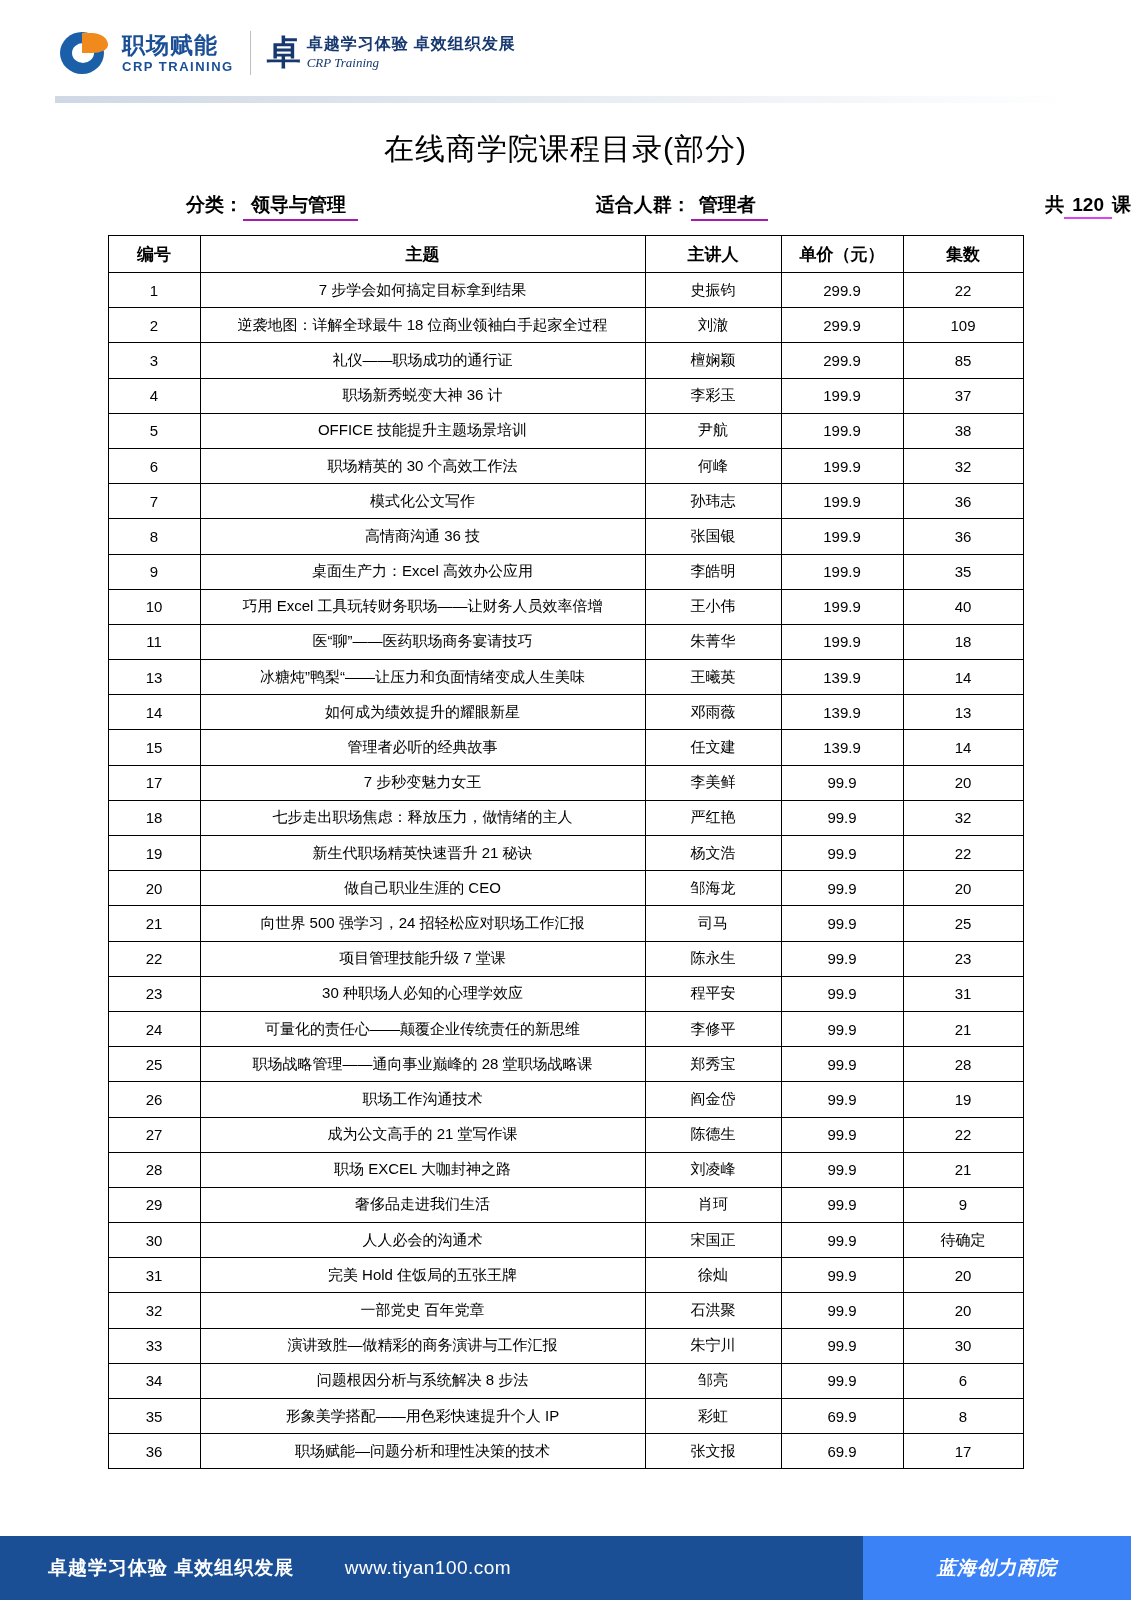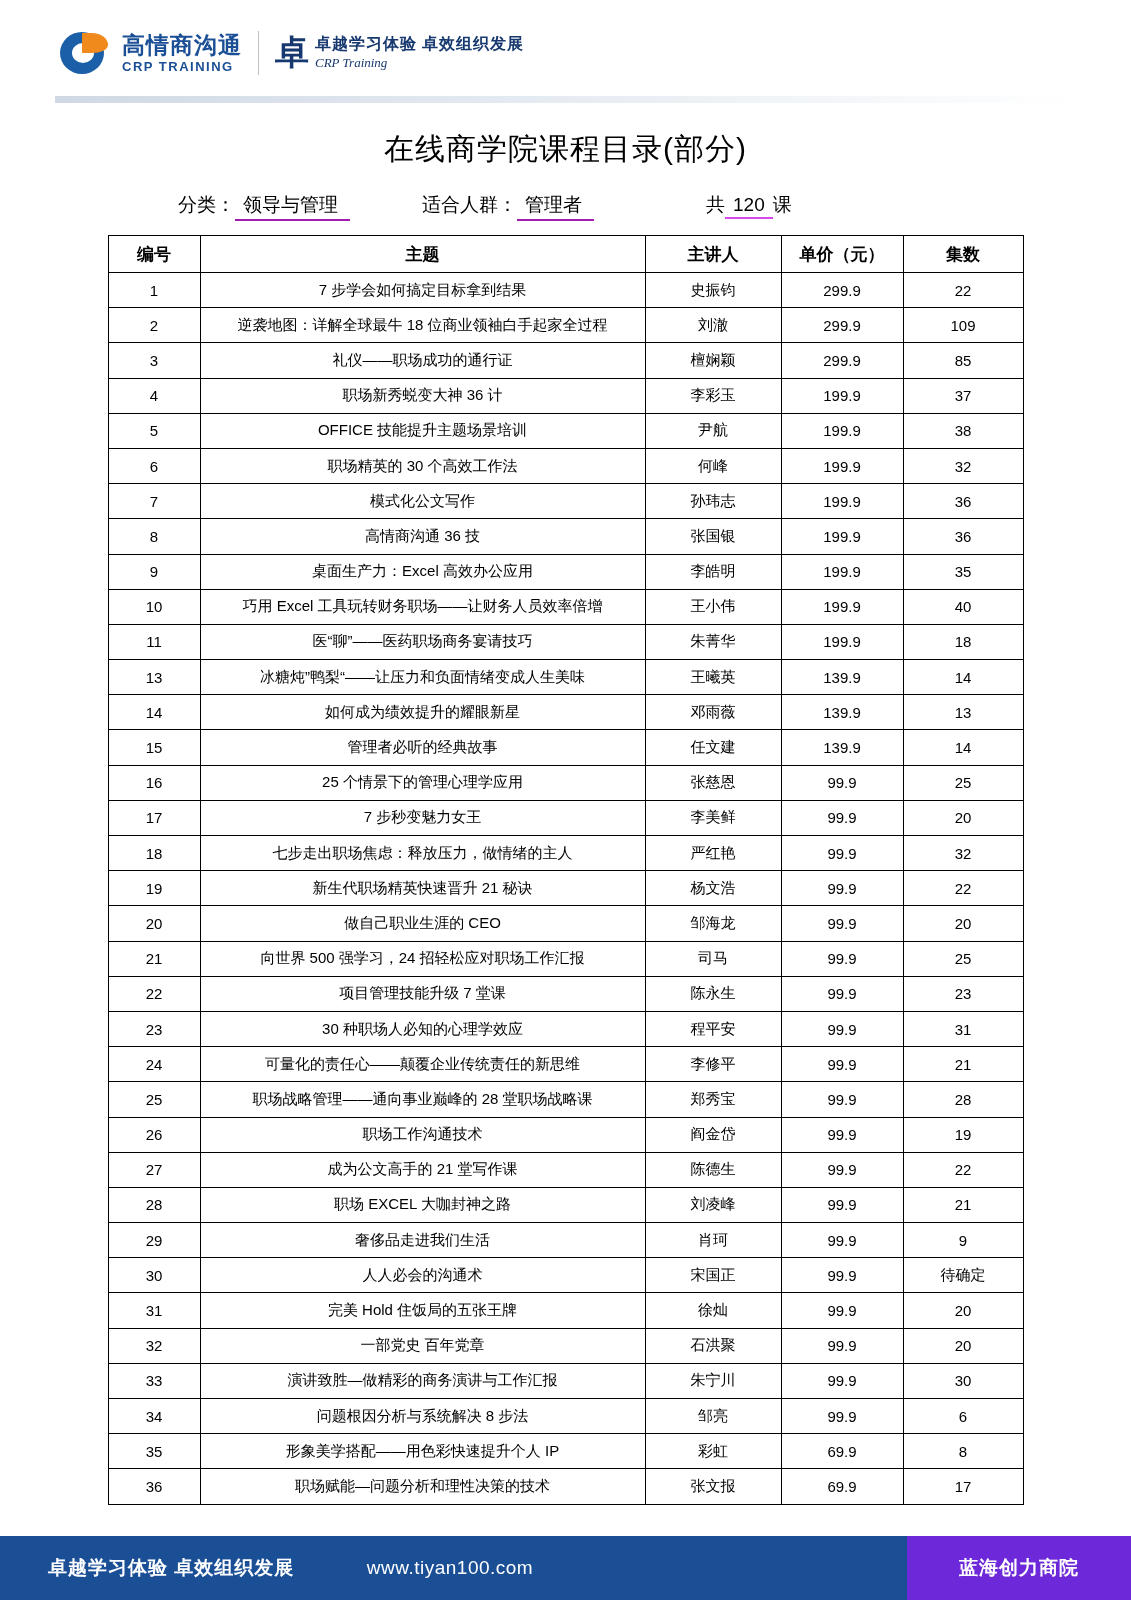--- a/index.html
+++ b/index.html
@@ -125,24 +125,25 @@
     font-size: 30px;
     font-weight: normal;
     margin-top: 26px;
     letter-spacing: 1px;
   }
 
   
   .meta-row {
     display: flex;
     align-items: baseline;
-    margin: 22px 0 14px 0;
+    margin: 22px 0 14px 8px;
     padding-left: 178px;
     font-size: 19px;
-    font-weight: normal;
+    font-weight: bold;
+    justify-content: space-between;
   }
   .meta-group {
     display: flex;
     align-items: baseline;
   }
   .meta-label {
     white-space: nowrap;
   }
   .meta-value {
     border-bottom: 2px solid #a21caf;
@@ -209,44 +210,45 @@
     letter-spacing: 1px;
   }
   .footer-url {
     position: absolute;
     left: 0; right: 7px;
     text-align: center;
     font-size: 19px;
     letter-spacing: 0.5px;
   }
   .footer-right {
-    width: 224px;
-    background: #6d28d9;
+    width: 268px;
+    background: #3b82f6;
     color: #ffffff;
     display: flex;
     align-items: center;
     justify-content: center;
     font-size: 19px;
     font-weight: bold;
     letter-spacing: 1px;
+    font-style: italic;
   }
 </style>
 </head>
 <body>
 
 <div class="page">
 
   <div class="header">
     <div class="logo-left">
       <div class="logo-mark">
         <div class="ring"></div>
         <div class="swoosh"></div>
       </div>
       <div class="logo-text">
-        <div class="logo-cn">高情商沟通</div>
+        <div class="logo-cn">职场赋能</div>
         <div class="logo-en">CRP TRAINING</div>
       </div>
     </div>
     <div class="logo-divider"></div>
     <div class="logo-right">
       <div class="logo-zhuo">卓</div>
       <div class="logo-right-texts">
         <div class="logo-slogan">卓越学习体验  卓效组织发展</div>
         <div class="logo-right-en">CRP Training</div>
       </div>
@@ -384,27 +386,20 @@
           <td>13</td>
         </tr>
         <tr>
           <td>15</td>
           <td>管理者必听的经典故事</td>
           <td>任文建</td>
           <td>139.9</td>
           <td>14</td>
         </tr>
         <tr>
-          <td>16</td>
-          <td>25 个情景下的管理心理学应用</td>
-          <td>张慈恩</td>
-          <td>99.9</td>
-          <td>25</td>
-        </tr>
-        <tr>
           <td>17</td>
           <td>7 步秒变魅力女王</td>
           <td>李美鲜</td>
           <td>99.9</td>
           <td>20</td>
         </tr>
         <tr>
           <td>18</td>
           <td>七步走出职场焦虑：释放压力，做情绪的主人</td>
           <td>严红艳</td>

